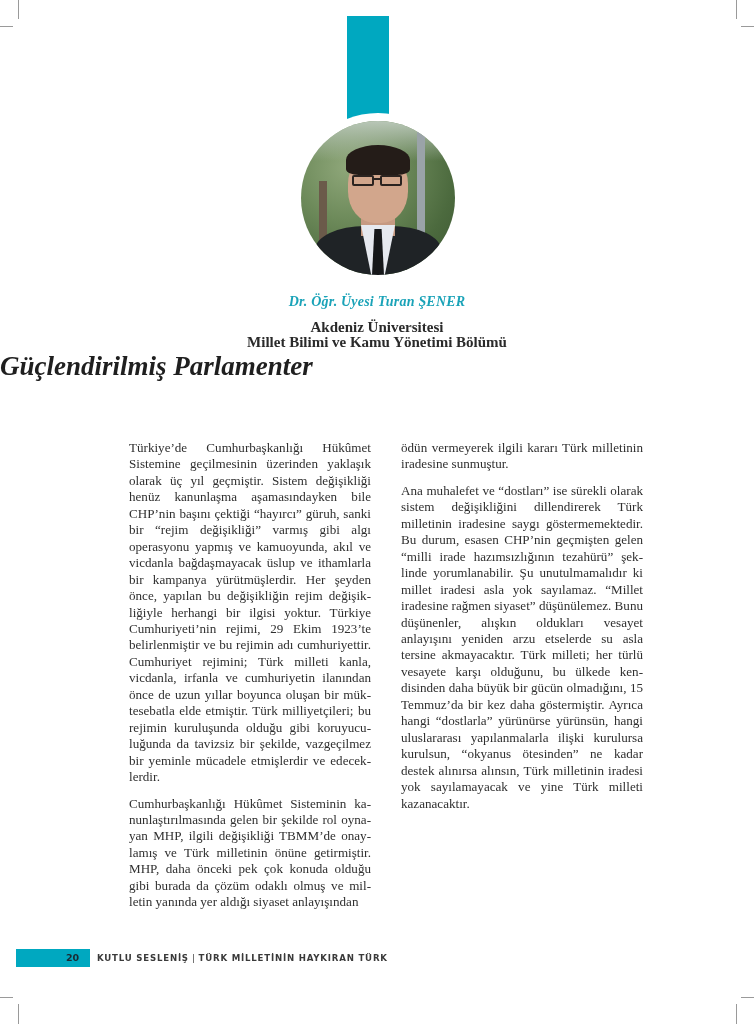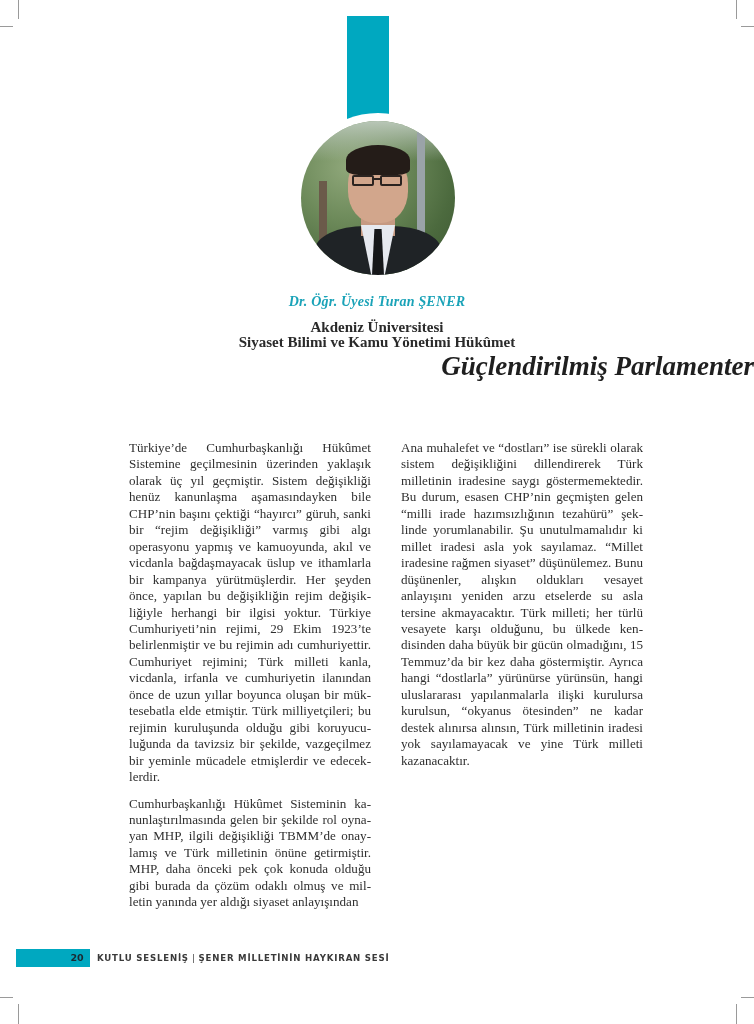--- a/index.html
+++ b/index.html
@@ -32,29 +32,29 @@
   .photo .glasses .lens.l { left: 0; } .photo .glasses .lens.r { left: 28px; }
   .photo .glasses .bridge { position: absolute; left: 21px; top: 3px; width: 8px; height: 2px; background: #2b2320; }
   .photo .suit { position: absolute; left: 14px; top: 105px; width: 126px; height: 60px; border-radius: 40% 40% 0 0; background: #1f2326; }
   .photo .shirt { position: absolute; left: 60px; top: 104px; width: 34px; height: 50px; background: #e6e9ef; clip-path: polygon(0 0, 100% 0, 70% 100%, 30% 100%); }
   .photo .tie { position: absolute; left: 71px; top: 108px; width: 12px; height: 46px; background: #16181a; clip-path: polygon(20% 0, 80% 0, 100% 100%, 0 100%); }
 
   .author-name { position: absolute; left: 0; width: 754px; top: 294px; text-align: center; font-style: italic; font-weight: bold; font-size: 14px; color: #1aa3b8; letter-spacing: 0.2px; }
   .author-affil { position: absolute; left: 0; width: 754px; top: 320px; text-align: center; font-weight: bold; font-size: 15px; line-height: 15px; color: #2a2a2a; }
   .author-affil div { margin-left: 0; }
 
-  .title { position: absolute; left: 0; width: 754px; top: 350px; text-align: right; font-style: italic; font-weight: bold; font-size: 27px; line-height: 33px; color: #1f1f1f; }
+  .title { position: absolute; left: 0; width: 754px; top: 350px; text-align: left; font-style: italic; font-weight: bold; font-size: 27px; line-height: 33px; color: #1f1f1f; }
 
   .col { position: absolute; top: 440px; width: 256px; font-size: 13.1px; line-height: 16.45px; text-align: justify; color: #2f2f2f; hyphens: manual; }
   .col.left { left: 115px; }
   .col.right { left: 387px; }
   .col p { margin: 0 0 10px 14px; }
 
   .footer-bar { position: absolute; left: 16px; top: 949px; width: 74px; height: 18px; background: #00a8c0; }
-  .footer-num { position: absolute; left: 66px; top: 950px; width: 22px; text-align: center; font-family: "DejaVu Sans", sans-serif; font-weight: bold; font-size: 9.5px; line-height: 16px; color: #1a2a33; }
+  .footer-num { position: absolute; left: 66px; top: 950px; width: 22px; text-align: left; font-family: "DejaVu Sans", sans-serif; font-weight: bold; font-size: 9.5px; line-height: 16px; color: #1a2a33; }
   .footer-text { position: absolute; left: 97px; top: 950px; font-family: "DejaVu Sans", sans-serif; font-weight: bold; font-size: 8.6px; line-height: 16px; letter-spacing: 0.8px; color: #3a3a3a; white-space: nowrap; }
   .footer-text .sep { font-weight: normal; padding: 0 3px; }
 </style>
 </head>
 <body>
 
 <div class="crop tl-v"></div>
 <div class="crop tl-h"></div>
 <div class="crop tr-v"></div>
 <div class="crop tr-h"></div>
@@ -78,31 +78,32 @@
   <div class="glasses">
     <div class="lens l"></div>
       <div class="bridge"></div>
       <div class="lens r"></div>
   </div>
 </div>
 
 <div class="author-name">Dr. Öğr. Üyesi Turan ŞENER</div>
 <div class="author-affil">
   <div>Akdeniz Üniversitesi</div>
-  <div>Siyaset Bilimi ve Kamu Yönetimi Hükûmet</div>
+  <div>Millet Bilimi ve Kamu Yönetimi Bölümü</div>
 </div>
 
 <div class="title">
   <div>Güçlendirilmiş Parlamenter</div>
 </div>
 
 <div class="col left">
   <p>Türkiye’de Cumhurbaşkanlığı Hükûmet Sistemine geçilmesinin üzerinden yakla­şık olarak üç yıl geçmiştir. Sistem değişikli­ği henüz kanunlaşma aşamasındayken bile CHP’nin başını çektiği “hayırcı” güruh, sanki bir “rejim değişikliği” varmış gibi algı operasyonu yapmış ve kamuoyunda, akıl ve vicdanla bağdaşmayacak üslup ve ithamlar­la bir kampanya yürütmüşlerdir. Her şeyden önce, yapılan bu değişikliğin rejim değişik­liğiyle herhangi bir ilgisi yoktur. Türkiye Cumhuriyeti’nin rejimi, 29 Ekim 1923’te belirlenmiştir ve bu rejimin adı cumhuriyet­tir. Cumhuriyet rejimini; Türk milleti kanla, vicdanla, irfanla ve cumhuriyetin ilanından önce de uzun yıllar boyunca oluşan bir mük­tesebatla elde etmiştir. Türk milliyetçileri; bu rejimin kuruluşunda olduğu gibi koruyucu­luğunda da tavizsiz bir şekilde, vazgeçilmez bir yeminle mücadele etmişlerdir ve edecek­lerdir.</p>
   <p>Cumhurbaşkanlığı Hükûmet Sisteminin ka­nunlaştırılmasında gelen bir şekilde rol oyna­yan MHP, ilgili değişikliği TBMM’de onay­lamış ve Türk milletinin önüne getirmiştir. MHP, daha önceki pek çok konuda olduğu gibi burada da çözüm odaklı olmuş ve mil­letin yanında yer aldığı siyaset anlayışından</p>
 </div>
 
 <div class="col right">
+  <p>ödün vermeyerek ilgili kararı Türk milleti­nin iradesine sunmuştur.</p>
   <p>Ana muhalefet ve “dostları” ise sürekli ola­rak sistem değişikliğini dillendirerek Türk milletinin iradesine saygı göstermemektedir. Bu durum, esasen CHP’nin geçmişten gelen “milli irade hazımsızlığının tezahürü” şek­linde yorumlanabilir. Şu unutulmamalıdır ki millet iradesi asla yok sayılamaz. “Millet iradesine rağmen siyaset” düşünülemez. Bunu düşünenler, alışkın oldukları vesayet anlayışını yeniden arzu etselerde su asla tersine akmayacaktır. Türk milleti; her tür­lü vesayete karşı olduğunu, bu ülkede ken­disinden daha büyük bir gücün olmadığını, 15 Temmuz’da bir kez daha göstermiştir. Ayrıca hangi “dostlarla” yürünürse yürün­sün, hangi uluslararası yapılanmalarla ilişki kurulursa kurulsun, “okyanus ötesinden” ne kadar destek alınırsa alınsın, Türk milletinin iradesi yok sayılamayacak ve yine Türk mil­leti kazanacaktır.</p>
 </div>
 
 <div class="footer-bar"></div>
 <div class="footer-num">20</div>
-<div class="footer-text"><span>KUTLU SESLENİŞ</span><span class="sep">|</span><span>ŞENER MİLLETİNİN HAYKIRAN SESİ</span></div>
+<div class="footer-text"><span>KUTLU SESLENİŞ</span><span class="sep">|</span><span>TÜRK MİLLETİNİN HAYKIRAN TÜRK</span></div>
 
 </body></html>

